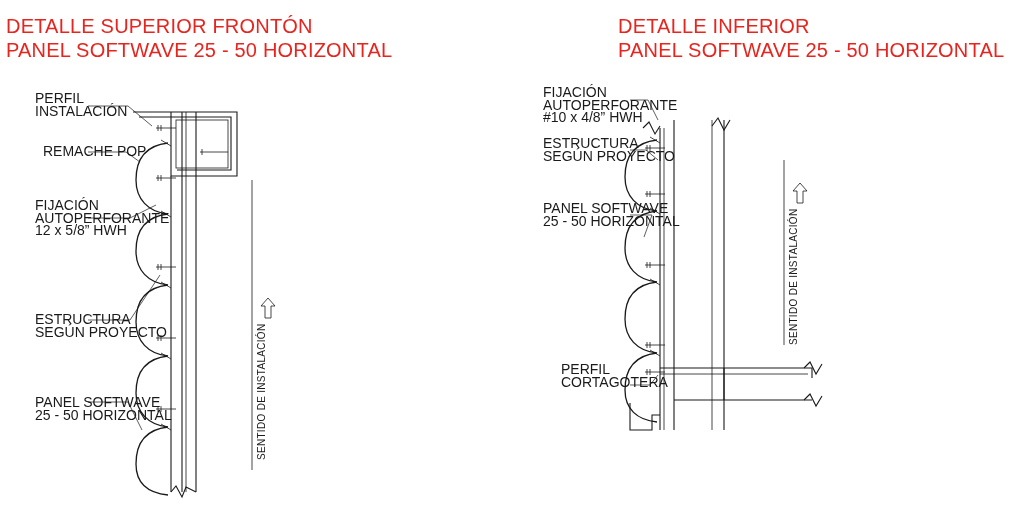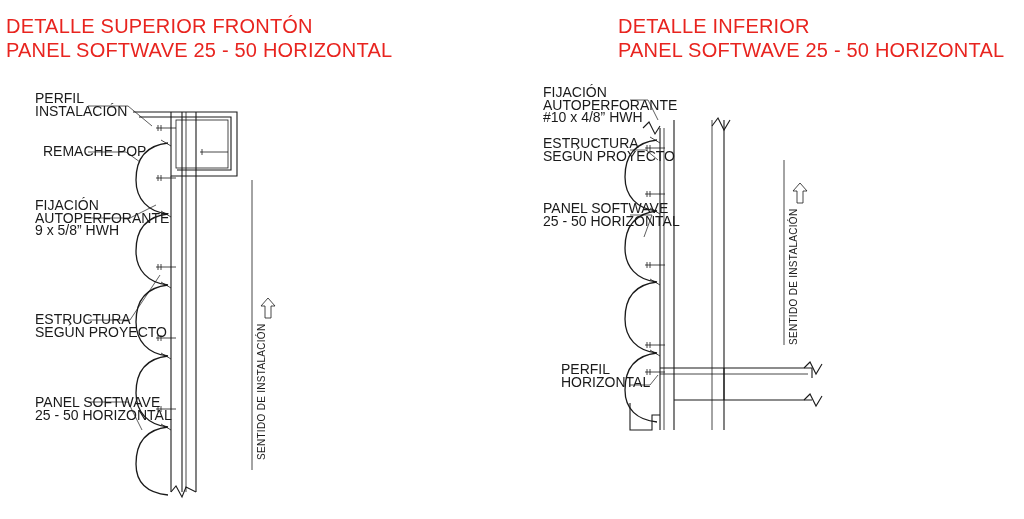--- a/index.html
+++ b/index.html
@@ -143,21 +143,21 @@
     <span>INSTALACIÓN</span>
   </div>
 
   <div class="lbl" style="left:12px;top:145px;">
     <span>REMACHE POP</span>
   </div>
 
   <div class="lbl" style="left:4px;top:199px;">
     <span>FIJACIÓN</span>
     <span>AUTOPERFORANTE</span>
-    <span>9 x 5/8” HWH</span>
+    <span>12 x 5/8” HWH</span>
   </div>
 
   <div class="lbl" style="left:4px;top:313px;">
     <span>ESTRUCTURA</span>
     <span>SEGÚN PROYECTO</span>
   </div>
 
   <div class="lbl" style="left:4px;top:396px;">
     <span>PANEL SOFTWAVE</span>
     <span>25 - 50 HORIZONTAL</span>
@@ -253,17 +253,17 @@
     <span>SEGÚN PROYECTO</span>
   </div>
 
   <div class="lbl" style="left:0px;top:202px;">
     <span>PANEL SOFTWAVE</span>
     <span>25 - 50 HORIZONTAL</span>
   </div>
 
   <div class="lbl" style="left:18px;top:363px;">
     <span>PERFIL</span>
-    <span>HORIZONTAL</span>
+    <span>CORTAGOTERA</span>
   </div>
 
   <div class="vert" style="left:276px;top:345px;">SENTIDO DE INSTALACIÓN</div>
 </div>
 
 </body></html>

